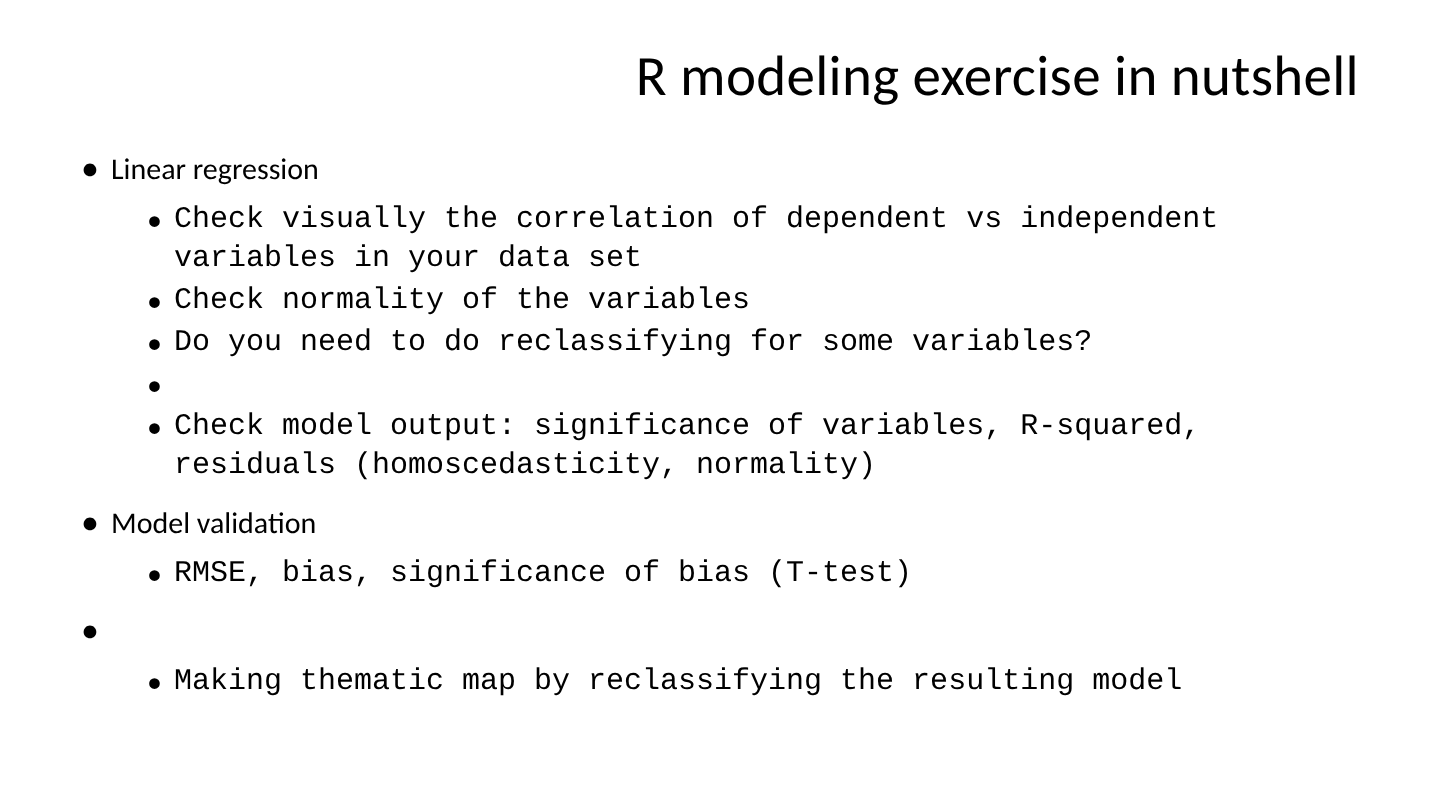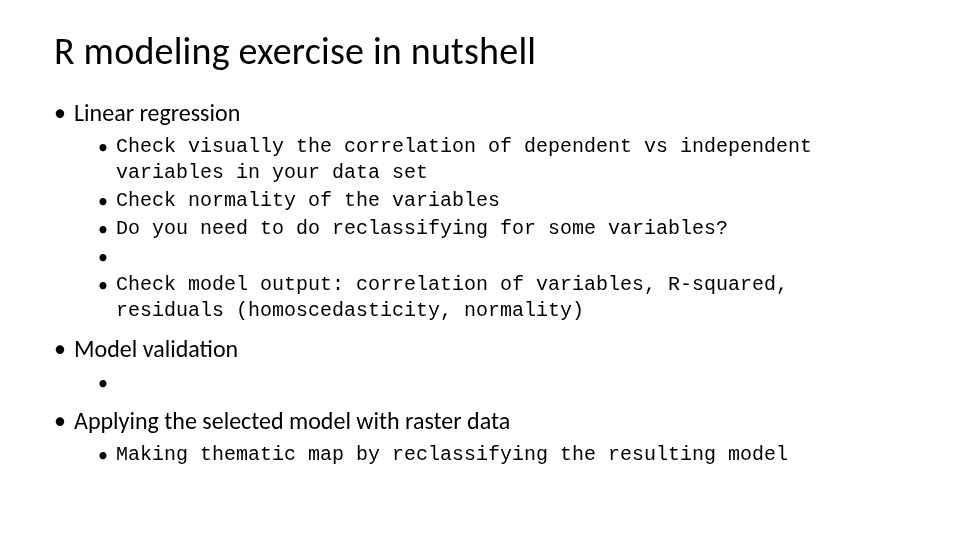--- a/index.html
+++ b/index.html
@@ -1,23 +1,23 @@
 <!DOCTYPE html>
 <html><head>
 <meta charset="utf-8">
 <style>
   * { box-sizing: border-box; margin: 0; padding: 0; }
   html, body { width: 960px; height: 540px; background: #fff; font-family: Calibri, "Segoe UI", Arial, sans-serif; color: #000; }
   .slide { width: 960px; height: 540px; padding: 28px 54px 20px 54px; }
-  .title { font-size: 38px; font-weight: 400; margin-bottom: 24px; letter-spacing: 0.2px; }
+  .title { font-size: 38px; font-weight: 400; margin-bottom: 24px; letter-spacing: 0.2px; text-align: right; }
   ul.level1 { list-style: none; padding-left: 0; }
   ul.level1 > li { margin-bottom: 6px; }
   ul.level1 > li > .row { display: flex; align-items: flex-start; }
   ul.level1 > li > .row > .bullet { width: 20px; font-size: 24px; line-height: 30px; flex: 0 0 auto; text-align: left; }
-  ul.level1 > li > .row > .txt { font-size: 24px; line-height: 30px; }
+  ul.level1 > li > .row > .txt { font-size: 20px; line-height: 30px; }
   ul.level2 { list-style: none; padding-left: 44px; margin-top: 6px; margin-bottom: 10px; }
   ul.level2 > li { display: flex; align-items: flex-start; margin-bottom: 2px; }
   ul.level2 > li > .bullet { width: 18px; font-size: 20px; line-height: 26px; flex: 0 0 auto; }
   ul.level2 > li > .txt { font-size: 20px; line-height: 26px; font-family: Liberation Mono, monospace; }
 </style>
 </head>
 <body>
 
 <div class="slide">
   <h1 class="title">R modeling exercise in nutshell</h1>
@@ -39,41 +39,41 @@
           </li>
         <li>
             <span class="bullet">•</span>
             <span class="txt">Do you need to do reclassifying for some variables?</span>
           </li>
         <li>
             <span class="bullet">•</span>
           </li>
         <li>
             <span class="bullet">•</span>
-            <span class="txt">Check model output: correlation of variables, R-squared, residuals (homoscedasticity, normality)</span>
+            <span class="txt">Check model output: significance of variables, R-squared, residuals (homoscedasticity, normality)</span>
           </li>
       </ul>
     </li>
 
     <li>
       <div class="row">
         <span class="bullet">•</span>
         <span class="txt">Model validation</span>
       </div>
       <ul class="level2">
         <li>
             <span class="bullet">•</span>
+            <span class="txt">RMSE, bias, significance of bias (T-test)</span>
           </li>
       </ul>
     </li>
 
     <li>
       <div class="row">
         <span class="bullet">•</span>
-        <span class="txt">Applying the selected model with raster data</span>
       </div>
       <ul class="level2">
         <li>
             <span class="bullet">•</span>
             <span class="txt">Making thematic map by reclassifying the resulting model</span>
           </li>
       </ul>
     </li>
 
   </ul>

